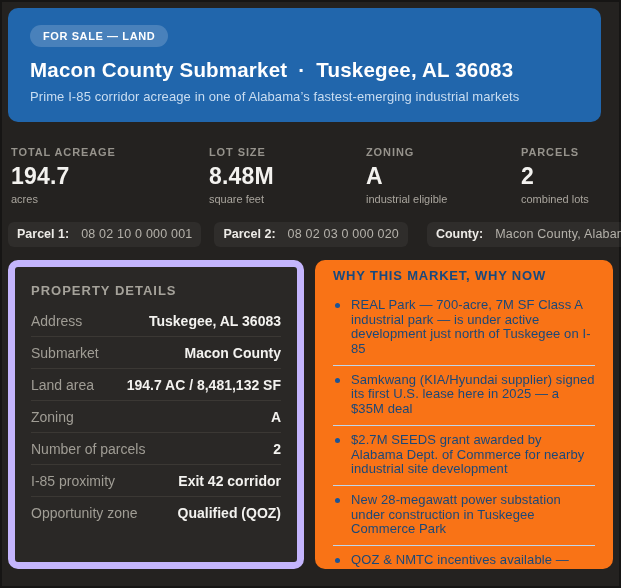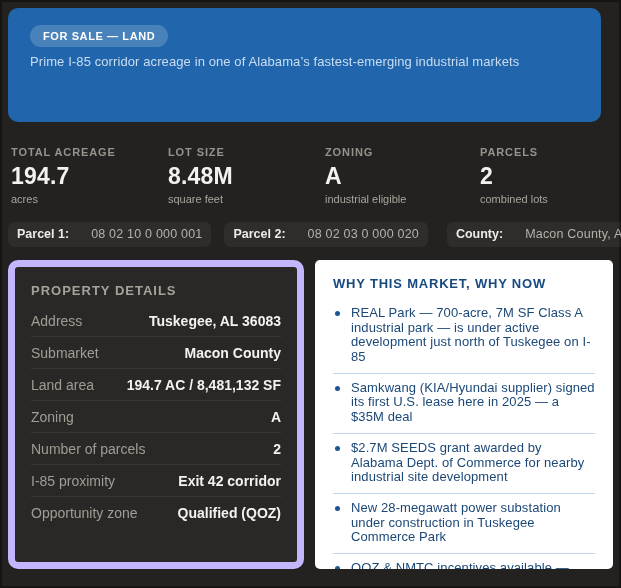--- a/index.html
+++ b/index.html
@@ -50,21 +50,21 @@
     font-size: 13px;
     letter-spacing: 0.1px;
   }
 
   
   .stats {
     display: flex;
     padding: 24px 10px 0 11px;
   }
   .stat:nth-child(1) { width: 157px; }
-  .stat:nth-child(2) { width: 157px; }
+  .stat:nth-child(2) { width: 157px; margin-left: 41px; }
   .stat:nth-child(3) { width: 155px; }
   .stat:nth-child(4) { flex: 1; }
   .stat .s-label {
     color: #96938c;
     font-size: 11px;
     font-weight: bold;
     letter-spacing: 0.9px;
     text-transform: uppercase;
   }
   .stat .s-value {
@@ -90,21 +90,21 @@
   .chip {
     display: inline-flex;
     align-items: flex-start;
     background: rgba(255,255,255,0.05);
     border-radius: 6px;
     padding: 5px 9px 6px 9px;
     font-size: 12.5px;
     white-space: nowrap;
   }
   .chip .c-label { color: #edebe7; font-weight: bold; }
-  .chip .c-value { color: #b4b1aa; margin-left: 22px; letter-spacing: 0.2px; }
+  .chip .c-value { color: #b4b1aa; margin-left: 12px; letter-spacing: 0.2px; }
   .chip.county { margin-left: 6px; }
 
   
   .panels {
     display: flex;
     gap: 11px;
     margin: 13px 8px 0 8px;
     height: 309px;
   }
   .panel-dark {
@@ -129,23 +129,23 @@
     align-items: center;
     padding: 7.5px 0 7.5px 0;
     border-bottom: 1px solid #3b3834;
   }
   .prow:last-child { border-bottom: none; }
   .prow .p-label { color: #a09d95; font-size: 14px; }
   .prow .p-value { color: #f3f2ef; font-size: 14px; font-weight: bold; text-align: right; }
 
   .panel-light {
     flex: 1;
-    background: #ffffff;
-    border-radius: 5px;
-    padding: 16px 18px 10px 18px;
+    background: #f97316;
+    border-radius: 10px;
+    padding: 8px 18px 10px 18px;
     overflow: hidden;
   }
   .panel-light h2 {
     color: #17497f;
     font-size: 13px;
     font-weight: bold;
     letter-spacing: 0.8px;
     text-transform: uppercase;
   }
   .bullets { list-style: none; margin-top: 6px; }
@@ -170,20 +170,21 @@
     letter-spacing: 0.1px;
   }
 </style>
 </head>
 <body>
 
 <div class="page">
 
   <header class="hero">
     <span class="badge">FOR SALE — LAND</span>
+    <h1><span>Macon County Submarket</span><span class="dot-sep">·</span><span>Tuskegee, AL 36083</span></h1>
     <p class="subtitle">Prime I-85 corridor acreage in one of Alabama’s fastest-emerging industrial markets</p>
   </header>
 
   <section class="stats">
     <div class="stat">
       <div class="s-label">TOTAL ACREAGE</div>
       <div class="s-value">194.7</div>
       <div class="s-sub">acres</div>
     </div>
     <div class="stat">

